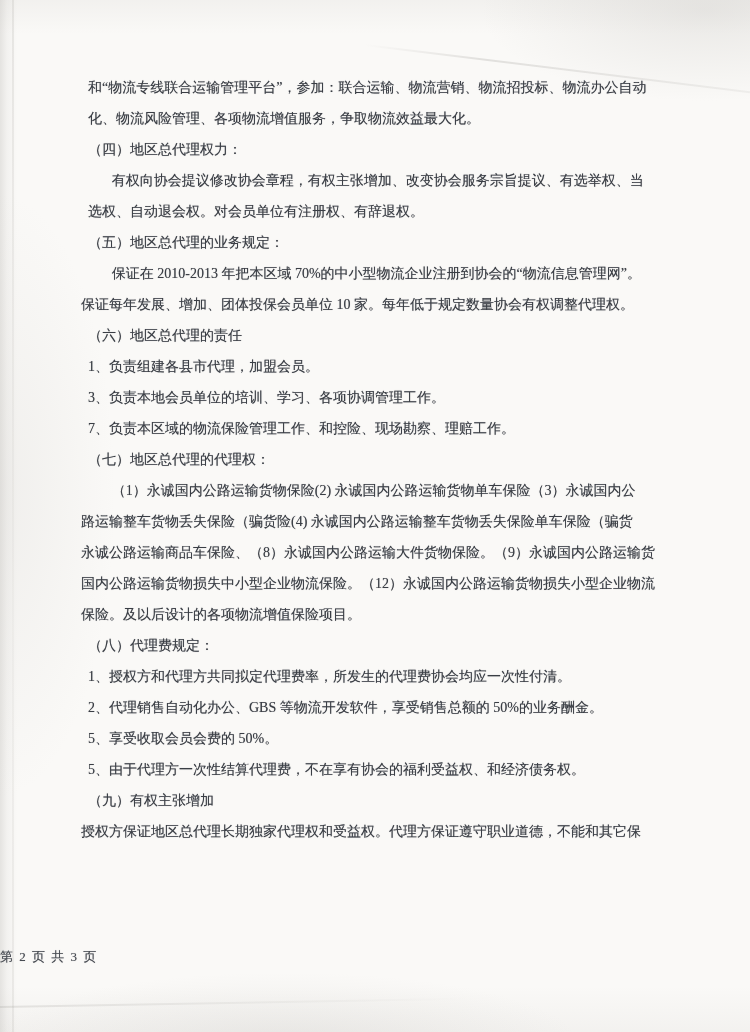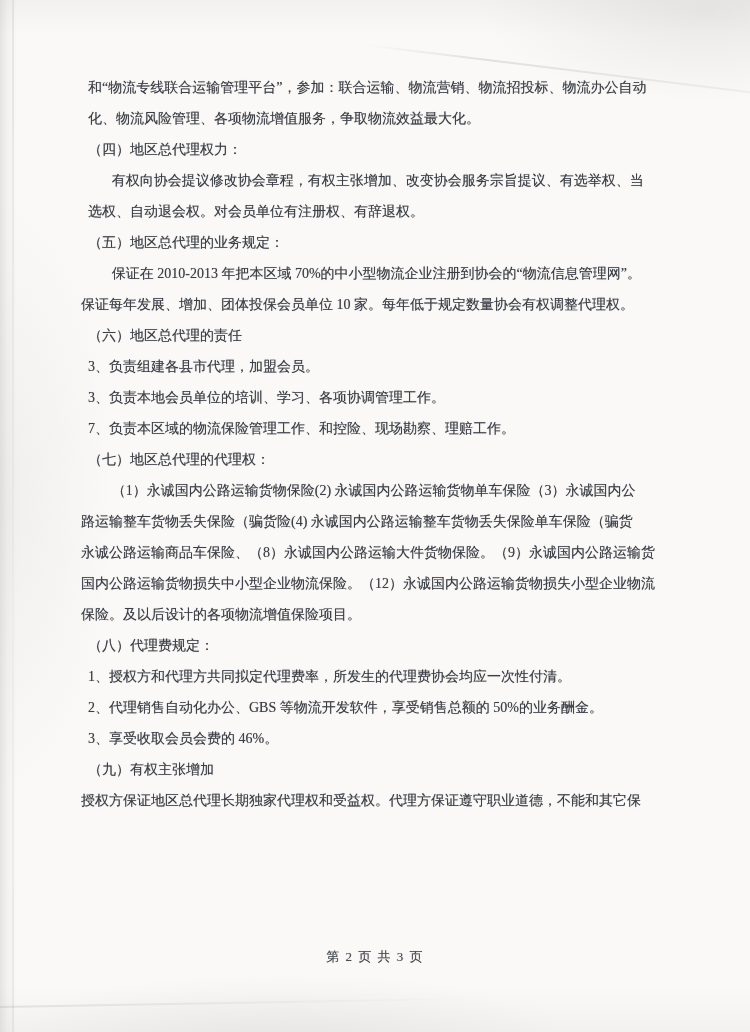--- a/index.html
+++ b/index.html
@@ -68,21 +68,21 @@
     text-indent: 1.7em;
   }
   .line.outdent {
     margin-left: -7px;
   }
   .page-footer {
     position: absolute;
     left: 0;
     right: 0;
     top: 948px;
-    text-align: center;
+    text-align: left;
     font-size: 13px;
     letter-spacing: 1.5px;
     color: #474b52;
     text-shadow: 0 0 0.7px rgba(58,62,69,0.5);
   }
 </style>
 </head>
 <body>
 
 <div class="scan-page">
@@ -93,31 +93,32 @@
   <div class="doc-text">
     <div class="line">和“物流专线联合运输管理平台”，参加：联合运输、物流营销、物流招投标、物流办公自动</div>
     <div class="line">化、物流风险管理、各项物流增值服务，争取物流效益最大化。</div>
     <div class="line">（四）地区总代理权力：</div>
     <div class="line indent">有权向协会提议修改协会章程，有权主张增加、改变协会服务宗旨提议、有选举权、当</div>
     <div class="line">选权、自动退会权。对会员单位有注册权、有辞退权。</div>
     <div class="line">（五）地区总代理的业务规定：</div>
     <div class="line indent">保证在 2010-2013 年把本区域 70%的中小型物流企业注册到协会的“物流信息管理网”。</div>
     <div class="line outdent">保证每年发展、增加、团体投保会员单位 10 家。每年低于规定数量协会有权调整代理权。</div>
     <div class="line">（六）地区总代理的责任</div>
-    <div class="line">3、负责组建各县市代理，加盟会员。</div>
+    <div class="line">1、负责组建各县市代理，加盟会员。</div>
     <div class="line">3、负责本地会员单位的培训、学习、各项协调管理工作。</div>
     <div class="line">7、负责本区域的物流保险管理工作、和控险、现场勘察、理赔工作。</div>
     <div class="line">（七）地区总代理的代理权：</div>
     <div class="line indent">（1）永诚国内公路运输货物保险(2) 永诚国内公路运输货物单车保险（3）永诚国内公</div>
     <div class="line outdent">路运输整车货物丢失保险（骗货险(4) 永诚国内公路运输整车货物丢失保险单车保险（骗货</div>
     <div class="line outdent">永诚公路运输商品车保险、（8）永诚国内公路运输大件货物保险。（9）永诚国内公路运输货</div>
     <div class="line outdent">国内公路运输货物损失中小型企业物流保险。（12）永诚国内公路运输货物损失小型企业物流</div>
     <div class="line outdent">保险。及以后设计的各项物流增值保险项目。</div>
     <div class="line">（八）代理费规定：</div>
     <div class="line">1、授权方和代理方共同拟定代理费率，所发生的代理费协会均应一次性付清。</div>
     <div class="line">2、代理销售自动化办公、GBS 等物流开发软件，享受销售总额的 50%的业务酬金。</div>
-    <div class="line">3、享受收取会员会费的 46%。</div>
+    <div class="line">5、享受收取会员会费的 50%。</div>
+    <div class="line">5、由于代理方一次性结算代理费，不在享有协会的福利受益权、和经济债务权。</div>
     <div class="line">（九）有权主张增加</div>
     <div class="line outdent">授权方保证地区总代理长期独家代理权和受益权。代理方保证遵守职业道德，不能和其它保</div>
   </div>
 
   <div class="page-footer">第 2 页 共 3 页</div>
 </div>
 
 </body></html>

